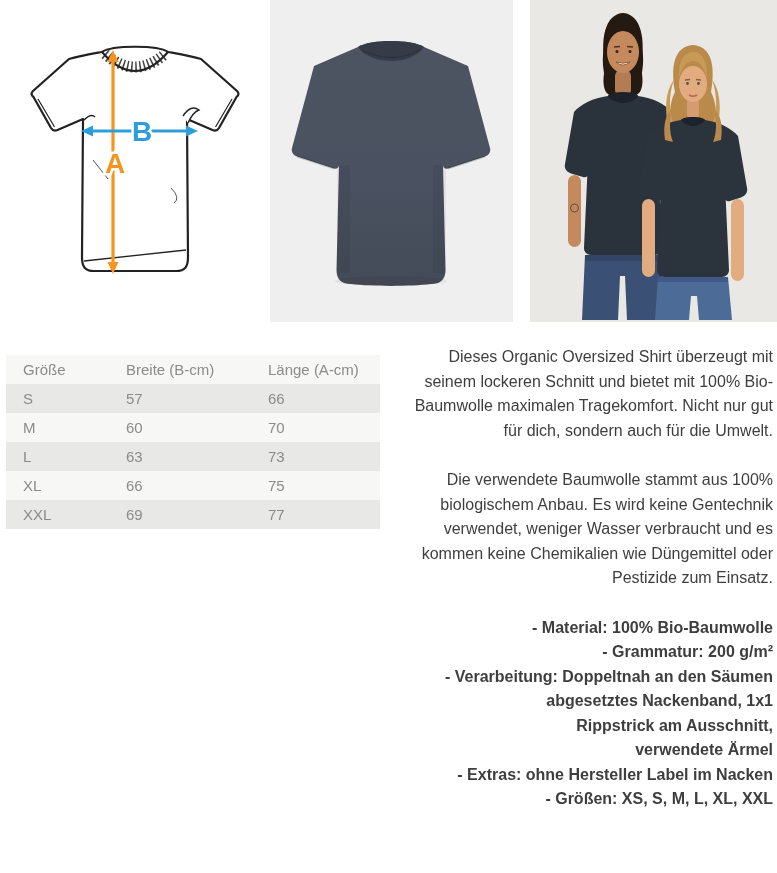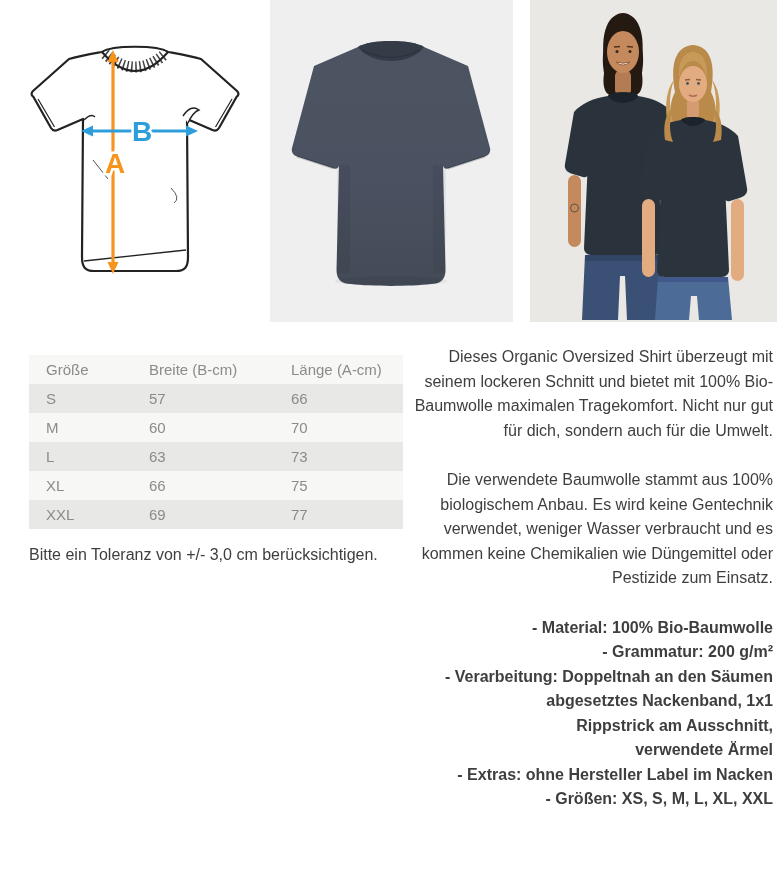--- a/index.html
+++ b/index.html
@@ -8,21 +8,21 @@
     font-family:"Liberation Sans", sans-serif;
   }
   .hero{display:flex;height:322px;}
   .panel{flex:0 0 auto;height:322px;}
   .panel-diagram{width:270px;background:#ffffff;display:flex;justify-content:center;}
   .panel-product{width:243px;background:#efeff0;}
   .panel-models{width:247px;margin-left:17px;background:#e9e8e5;}
   svg{display:block;}
 
   .content{display:flex;padding-top:23px;}
-  .left-col{flex:0 0 392px;width:392px;padding-left:29px;box-sizing:border-box;}
+  .left-col{flex:0 0 392px;width:392px;padding-left:6px;box-sizing:border-box;}
   table.size-table{
     border-collapse:collapse;table-layout:fixed;width:374px;margin-top:10px;
     font-size:15px;color:#8b8b89;
   }
   table.size-table th, table.size-table td{
     font-weight:normal;text-align:left;height:29px;padding:0;vertical-align:middle;
     white-space:nowrap;overflow:hidden;
   }
   table.size-table th:first-child, table.size-table td:first-child{padding-left:17px;}
   table.size-table thead tr{background:#f7f7f6;}
@@ -177,21 +177,20 @@
           <td>66</td>
           <td>75</td>
         </tr>
         <tr>
           <td>XXL</td>
           <td>69</td>
           <td>77</td>
         </tr>
       </tbody>
     </table>
-    <p class="tolerance">Bitte ein Toleranz von +/- 3,0 cm berücksichtigen.</p>
   </div>
 
   <div class="right-col">
     <p>Dieses Organic Oversized Shirt überzeugt mit seinem lockeren Schnitt und bietet mit 100% Bio-Baumwolle maximalen Tragekomfort. Nicht nur gut für dich, sondern auch für die Umwelt.</p>
     <p>Die verwendete Baumwolle stammt aus 100% biologischem Anbau. Es wird keine Gentechnik verwendet, weniger Wasser verbraucht und es kommen keine Chemikalien wie Düngemittel oder Pestizide zum Einsatz.</p>
     <div class="spec-list">
       <div class="spec-line">- Material: 100% Bio-Baumwolle</div>
       <div class="spec-line">- Grammatur: 200 g/m²</div>
       <div class="spec-line">- Verarbeitung: Doppeltnah an den Säumen</div>
       <div class="spec-line indent">abgesetztes Nackenband, 1x1</div>

